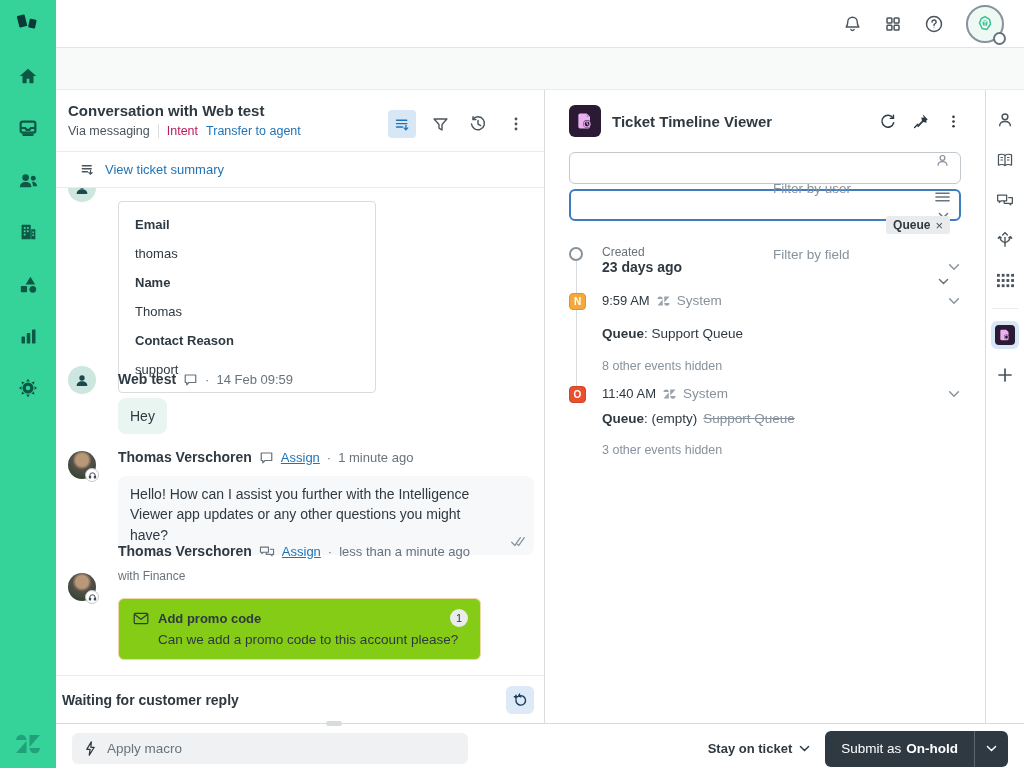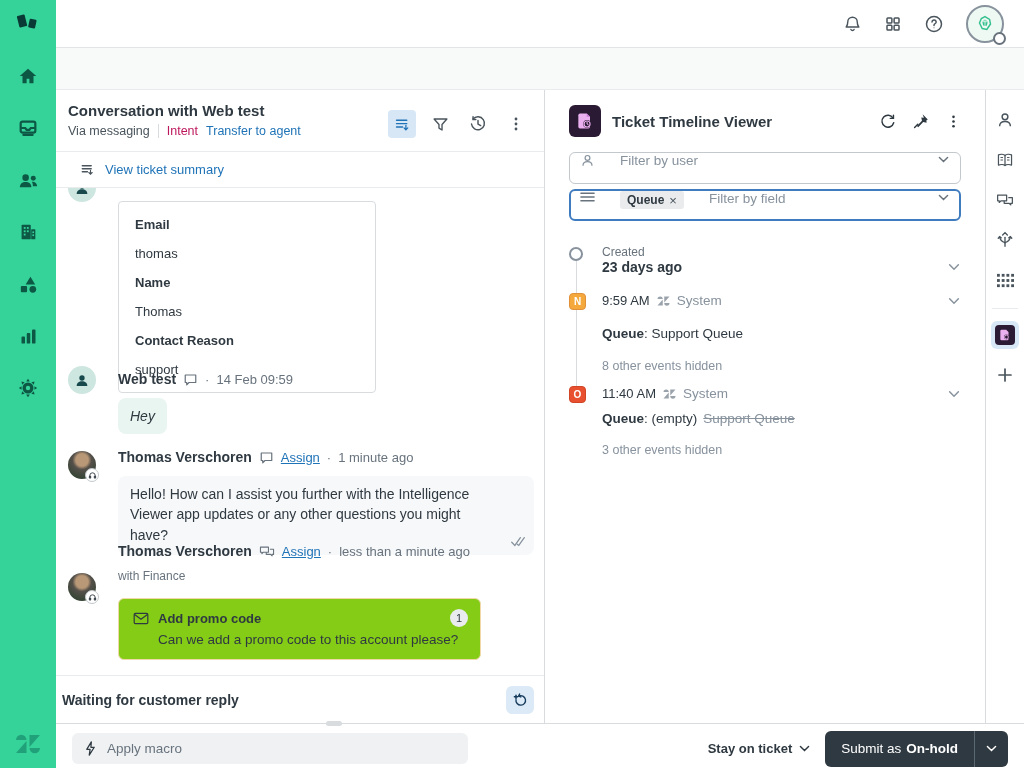--- a/index.html
+++ b/index.html
@@ -49,21 +49,21 @@
   .fields-card .f-group + .f-group { margin-top:14px; }
 
   .msg-head { position:absolute; left:62px; font-size:14px; display:flex; align-items:center; gap:7px; }
   .msg-author { font-weight:bold; color:#2F3941; }
   .msg-time { font-size:13px; color:#68737D; }
   .msg-dot { color:#68737D; font-size:13px; }
   .msg-head .cicon { color:#68737D; }
   .assign-link { font-size:13px; color:#1F73B7; text-decoration:underline; cursor:pointer; }
 
   .bubble { position:absolute; left:62px; border-radius:8px; font-size:14px; line-height:1.45; color:#2F3941; }
-  .bubble.mint { background:#E9F5F0; padding:8px 12px;font-style:italic; }
+  .bubble.mint { background:#E9F5F0; padding:8px 12px; }
   .bubble.gray { background:#F7F8F9; padding:8px 12px 10px 12px; }
   .bubble .ticks { position:absolute; right:8px; bottom:8px; color:#87929D; }
 
   .note-context { position:absolute; left:62px; font-size:12px; color:#68737D; }
 
   .promo-card { position:absolute; left:62px; width:363px; border:1px solid #F0D8A8; background:#84cc16; border-radius:6px; padding:10px 12px 12px 14px; }
   .promo-top { display:flex; align-items:center; gap:9px; }
   .promo-title { font-size:13px; font-weight:bold; color:#2F3941; flex:1; }
   .promo-badge { width:18px; height:18px; border-radius:50%; background:#E9EBED; color:#2F3941; font-size:11px; display:flex; align-items:center; justify-content:center; }
   .promo-body { margin-top:5px; margin-left:25px; font-size:13.5px; color:#2F3941; }
@@ -73,21 +73,21 @@
   .ai-btn { width:28px; height:28px; border-radius:6px; background:#DCE9F6; color:#14395B; display:flex; align-items:center; justify-content:center; cursor:pointer; }
 
   
   .apppanel { position:absolute; left:545px; top:90px; width:440px; height:633px; background:#fff; padding:0 24px; }
   .app-header { height:62px; display:flex; align-items:center; gap:11px; }
   .app-icon { width:32px; height:32px; border-radius:6px; background:#2B1A33; display:flex; align-items:center; justify-content:center; }
   .app-title { font-size:15px; font-weight:bold; flex:1; }
   .app-actions { display:flex; align-items:center; gap:17px; color:#2F3941; }
   .app-actions > * { cursor:pointer; }
 
-  .filter-box { height:32px; border:1px solid #C2C8CC; border-radius:6px; display:flex; align-items:flex-start; padding:0 10px; gap:25px; background:#fff; }
+  .filter-box { height:32px; border:1px solid #C2C8CC; border-radius:6px; display:flex; align-items:flex-end; padding:0 10px; gap:13px; background:#fff;flex-direction:column; }
   .filter-box + .filter-box { margin-top:5px; }
   .filter-box.focused { border:2px solid #3E7BBF; padding:0 9px; }
   .filter-box input { border:none; outline:none; flex:1; font-size:13.5px; font-family:"Liberation Sans", sans-serif; color:#2F3941; background:transparent; }
   .filter-box input::placeholder { color:#87929D; }
   .tag-pill { display:flex; align-items:center; gap:5px; background:#E9EBED; border-radius:3px; padding:2px 7px; font-size:12px; font-weight:bold; color:#2F3941; }
   .tag-x { font-weight:normal; color:#49545C; cursor:pointer; font-size:13px; line-height:1; }
   .chev { color:#68737D; }
 
   .timeline { position:relative; margin-top:24px; }
   .tl-line { position:absolute; left:7px; top:16px; width:1px; background:#D8DCDE; }

